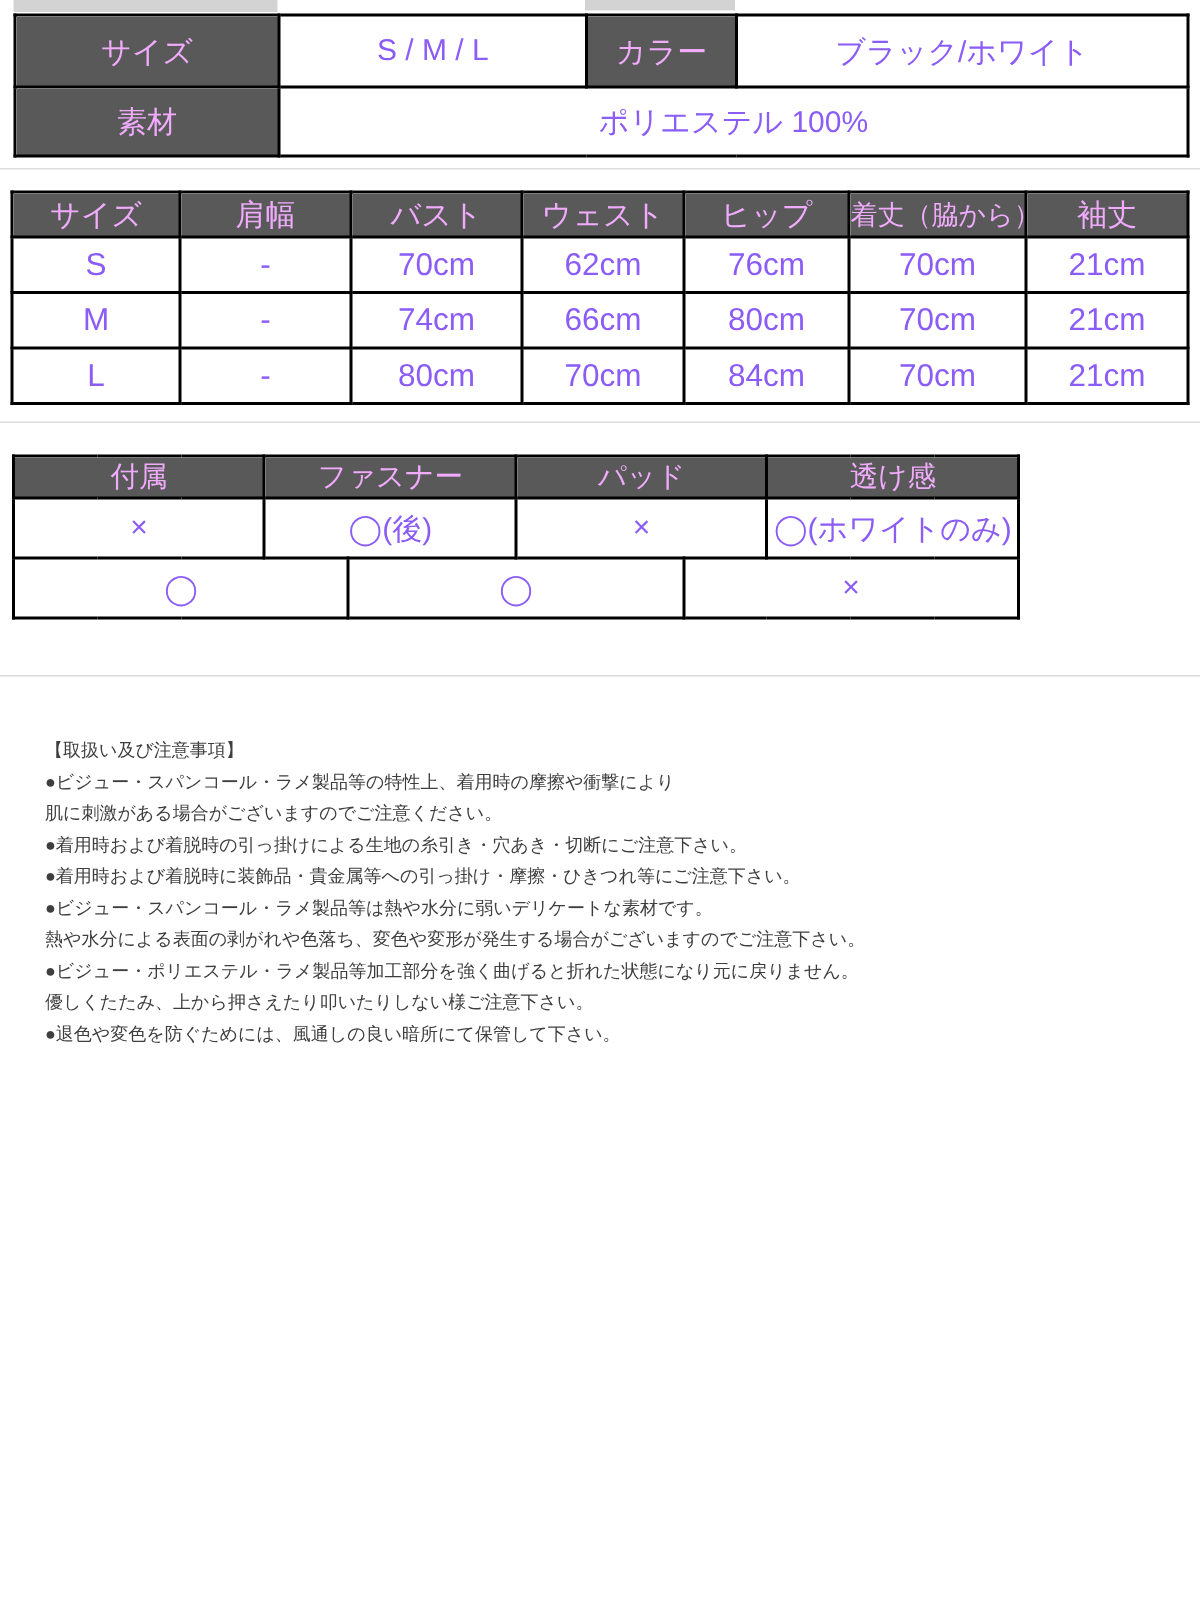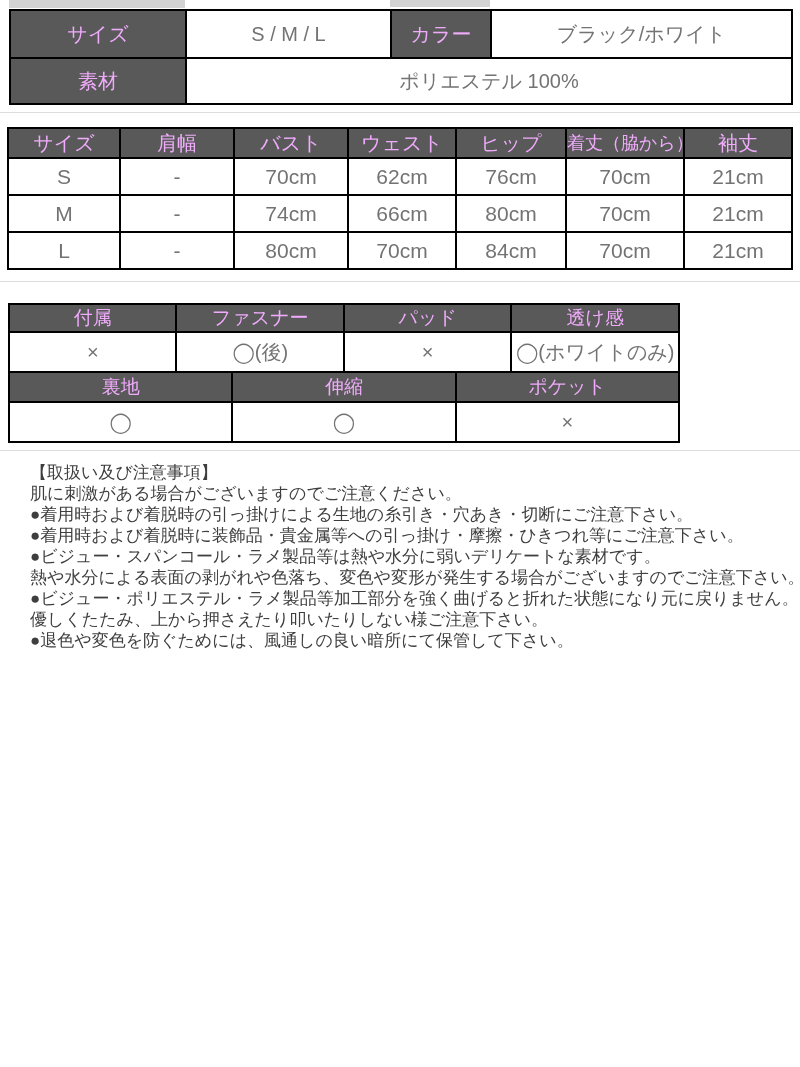--- a/index.html
+++ b/index.html
@@ -37,21 +37,21 @@
     white-space: nowrap;
     overflow: hidden;
   }
   th {
     background: #595959;
     color: #f0abfc;
     font-weight: normal;
     font-size: 20px;
   }
   td {
-    color: #737373;
+    color: #8b5cf6;
     font-size: 20px;
   }
 
   
   .spec-table { top: 9px; left: 9px; width: 782px; }
   .spec-table tr.r1 { height: 48px; }
   .spec-table tr.r2 { height: 46px; }
 
   
   .meas-table { top: 127px; left: 7px; width: 784px; }
@@ -66,23 +66,23 @@
   .feat-table tr.h1 { height: 26px; }
   .feat-table tr.v1 { height: 40px; }
   .feat-table tr.h2 { height: 30px; }
   .feat-table tr.v2 { height: 40px; }
   .feat-table th { font-size: 19px; }
   .feat-table td { font-size: 20px; }
 
   
   .care-notes {
     position: absolute;
-    top: 462px; left: 30px; width: 750px;
+    top: 490px; left: 30px; width: 750px;
     color: #3e3e3e;
-    font-size: 17px;
+    font-size: 12px;
     line-height: 21px;
   }
   .care-notes .line { white-space: nowrap; }
 </style>
 </head>
 <body>
 
 <div class="edge-strip strip-a"></div>
 <div class="edge-strip strip-b"></div>
 
@@ -168,37 +168,33 @@
     <th colspan="3">ファスナー</th>
     <th colspan="3">パッド</th>
     <th colspan="3">透け感</th>
   </tr>
   <tr class="v1">
     <td colspan="3">×</td>
     <td colspan="3">◯(後)</td>
     <td colspan="3">×</td>
     <td colspan="3">◯(ホワイトのみ)</td>
   </tr>
-  <tr class="h2">
-    <th colspan="4">裏地</th>
-    <th colspan="4">伸縮</th>
-    <th colspan="4">ポケット</th>
-  </tr>
   <tr class="v2">
     <td colspan="4">◯</td>
     <td colspan="4">◯</td>
     <td colspan="4">×</td>
   </tr>
 </tbody>
   </table>
 
 <div class="shadow-line sl-3"></div>
 
 <div class="care-notes">
   <div class="line">【取扱い及び注意事項】</div>
+  <div class="line">●ビジュー・スパンコール・ラメ製品等の特性上、着用時の摩擦や衝撃により</div>
   <div class="line">肌に刺激がある場合がございますのでご注意ください。</div>
   <div class="line">●着用時および着脱時の引っ掛けによる生地の糸引き・穴あき・切断にご注意下さい。</div>
   <div class="line">●着用時および着脱時に装飾品・貴金属等への引っ掛け・摩擦・ひきつれ等にご注意下さい。</div>
   <div class="line">●ビジュー・スパンコール・ラメ製品等は熱や水分に弱いデリケートな素材です。</div>
   <div class="line">熱や水分による表面の剥がれや色落ち、変色や変形が発生する場合がございますのでご注意下さい。</div>
   <div class="line">●ビジュー・ポリエステル・ラメ製品等加工部分を強く曲げると折れた状態になり元に戻りません。</div>
   <div class="line">優しくたたみ、上から押さえたり叩いたりしない様ご注意下さい。</div>
   <div class="line">●退色や変色を防ぐためには、風通しの良い暗所にて保管して下さい。</div>
 </div>
 

